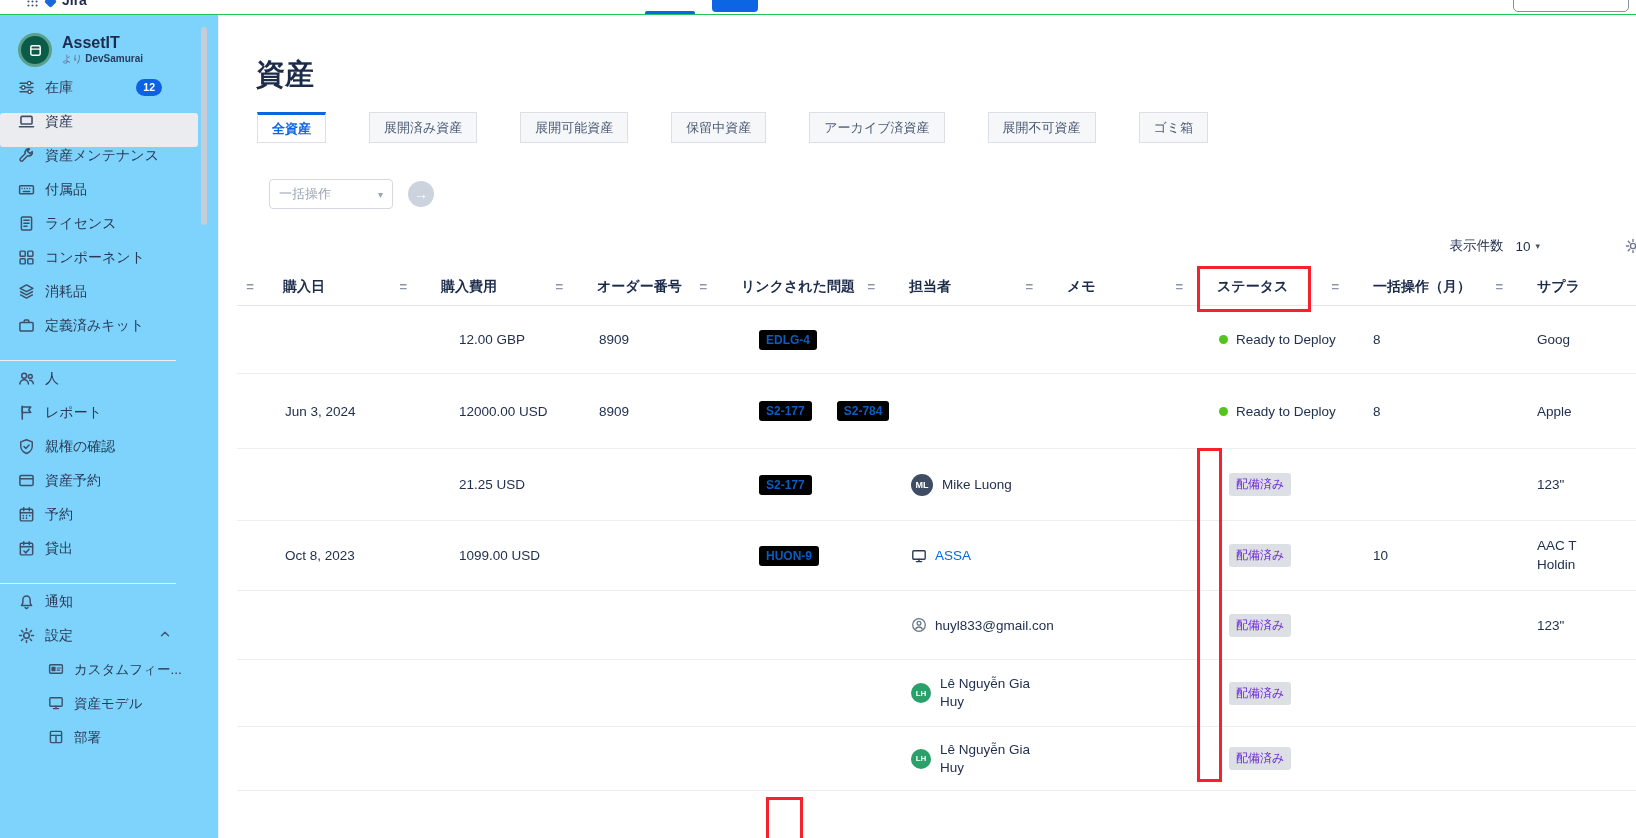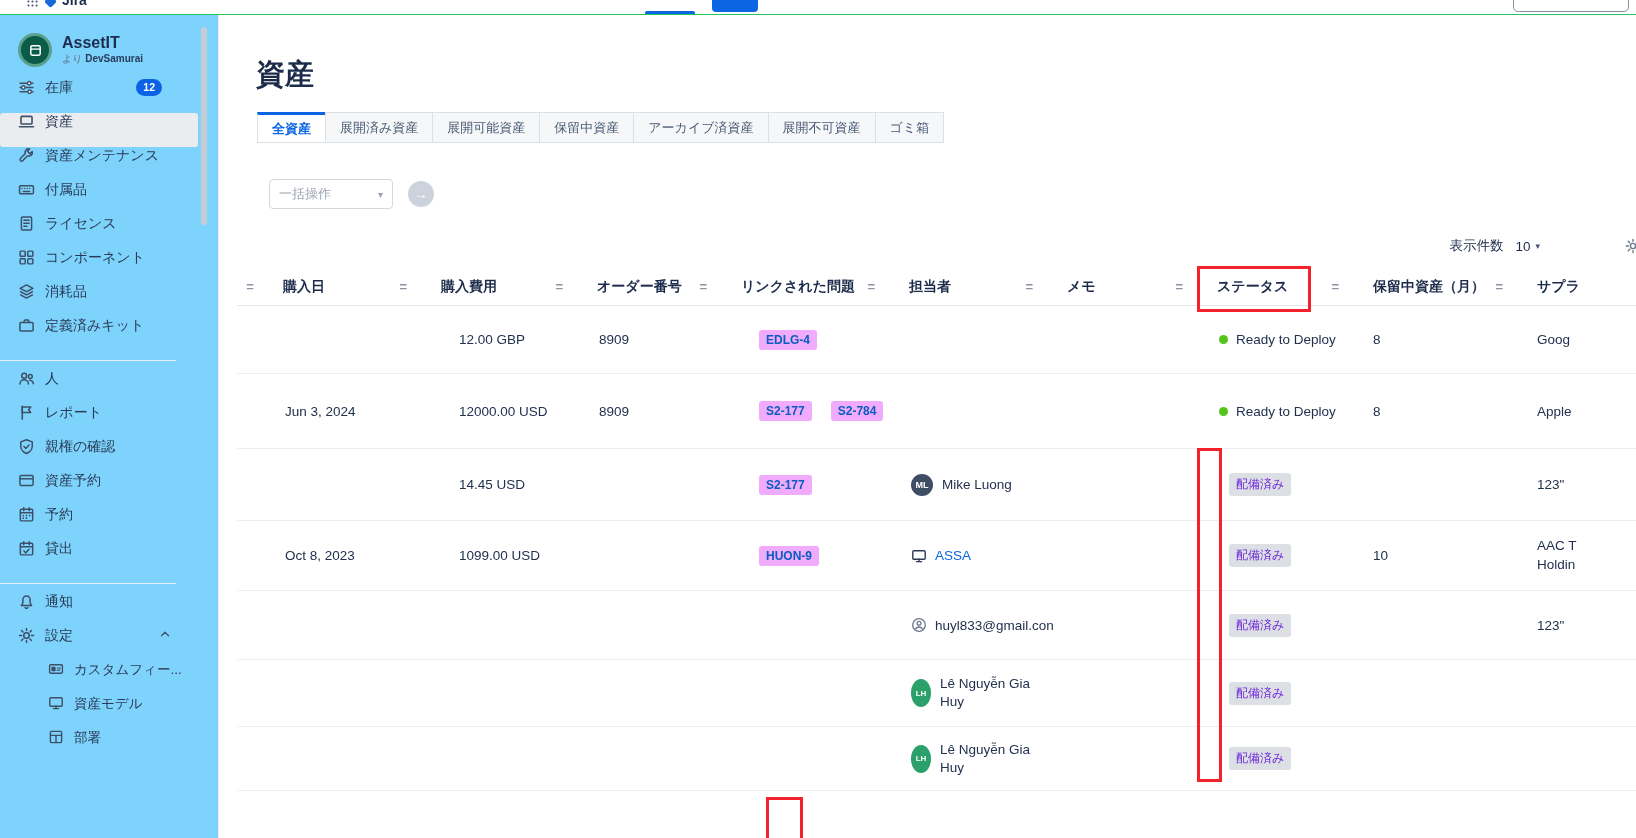--- a/index.html
+++ b/index.html
@@ -30,21 +30,21 @@
   .sitem .ic { flex:0 0 auto; width:17px; height:17px; color:#3E4F68; display:block; }
   .sbadge { margin-left:auto; margin-right:36px; background:#0B63E4; color:#fff; font-size:10.5px; font-weight:700; padding:2px 7px; border-radius:10px; line-height:1.2; }
   .schev { margin-left:auto; margin-right:26px; width:14px; height:14px; color:#44546F; }
   .sdivider { height:1px; background:#ECEEF1; margin:9px 42px 9px 0; }
   .sitem.sub { padding-left:48px; font-size:13.5px; }
   .sitem.sub .ic { width:16px; height:16px; }
 
   
   .main { position:absolute; left:220px; top:15px; right:0; bottom:0; background:#fff; }
   .page-title { margin:40px 0 0 36px; font-size:29px; font-weight:700; color:#1C2B4A; }
-  .tabs { display:flex; margin:17px 0 0 37px; }
+  .tabs { display:flex; margin:17px 0 0 37px;gap:44px; }
   .tab { height:31px; display:flex; align-items:center; padding:0 14px; font-size:13px; background:#F6F7F9; color:#4A5A75; border:1px solid #DCDFE4; margin-left:-1px; cursor:pointer; white-space:nowrap; }
   .tab:first-child { margin-left:0; }
   .tab.active { background:#fff; color:#0C66E4; font-weight:700; border-top:3px solid #0C66E4; }
 
   .bulk-row { display:flex; align-items:center; margin:36px 0 0 49px; }
   .bulk-select { width:124px; height:30px; border:1px solid #D5D9DF; border-radius:4px; display:flex; align-items:center; padding:0 9px; font-size:13px; color:#9AA4B2; background:#fff; cursor:pointer; }
   .bulk-select .caret { margin-left:auto; font-size:10px; color:#9AA4B2; }
   .bulk-go { width:26px; height:26px; margin-left:15px; border-radius:50%; background:#CDD3DC; color:#fff; border:none; font-size:14px; font-weight:700; display:flex; align-items:center; justify-content:center; cursor:pointer; }
 
   .pagesize { position:absolute; top:222px; right:96px; display:flex; align-items:center; font-size:13.5px; color:#1C2B4A; cursor:pointer;justify-content:flex-end; }
@@ -55,26 +55,26 @@
   
   .table { position:absolute; left:17px; top:253px; width:1464px; }
   .trow { display:grid; grid-template-columns:26px 158px 156px 144px 168px 158px 150px 156px 164px 184px; align-items:center; border-bottom:1px solid #ECEEF1; }
   .thead { height:38px; border-bottom:1px solid #E3E6EA; }
   .th { display:flex; align-items:center; justify-content:space-between; padding:0 14px 0 20px; font-size:14px; font-weight:700; color:#1C2B4A; height:100%; }
   .th-edge { justify-content:center; padding:0; }
   .fico { color:#8B95A7; font-weight:700; font-size:13px; cursor:pointer; }
   .td { padding-left:22px; font-size:13.5px; color:#22314F; display:flex; align-items:center; min-width:0; }
   .td.indent { padding-left:38px; }
   .td.c-warranty, .td.c-sup { padding-left:20px; }
-  .chip { background:#f0abfc; color:#0A5DC0; font-weight:700; font-size:12px; padding:3px 7px; border-radius:3px; margin-right:19px; cursor:pointer; white-space:nowrap; }
+  .chip { background:#000000; color:#0A5DC0; font-weight:700; font-size:12px; padding:3px 7px; border-radius:3px; margin-right:25px; cursor:pointer; white-space:nowrap; }
   .dot { width:9px; height:9px; border-radius:50%; background:#52C41A; margin-right:8px; flex:0 0 auto; }
   .stag { background:#DCDFE4; color:#6d28d9; font-size:12px; padding:3px 7px; border-radius:3px; margin-left:10px; white-space:nowrap; }
   .avatar { width:22px; height:22px; border-radius:50%; color:#fff; font-size:9px; font-weight:700; display:flex; align-items:center; justify-content:center; margin-right:9px; flex:0 0 auto;text-align:right; }
   .avatar.ml { background:#3E4D63; }
-  .avatar.lh { width:20px; height:28px; font-size:8px; background:#2BA06A; }
+  .avatar.lh { width:20px; height:20px; font-size:8px; background:#2BA06A; }
   .alink { color:#0C66E4; cursor:pointer; }
   .acc-icon { width:16px; height:16px; margin-right:8px; flex:0 0 auto; color:#2E3B55; display:block; }
   .acc-icon.gray { color:#6B778C; }
   .namewrap { max-width:105px; line-height:1.3; }
   .supwrap { max-width:58px; line-height:1.35; }
 
   
   .redbox { position:absolute; border:3px solid #F5222D; z-index:40; pointer-events:none; background:transparent; }
   #redbox-header { left:1197px; top:266px; width:114px; height:46px; }
   #redbox-column { left:1197px; top:448px; width:25px; height:334px; }
@@ -423,21 +423,21 @@
           </div>
         <div class="th">
             <span>メモ</span>
             <span class="fico">=</span>
           </div>
         <div class="th">
             <span>ステータス</span>
             <span class="fico">=</span>
           </div>
         <div class="th">
-            <span>保留中資産（月）</span>
+            <span>一括操作（月）</span>
             <span class="fico">=</span>
           </div>
         <div class="th">
             <span>サプラ</span>
           </div>
       </div>
 
       <div class="trow" style="height:68px">
         <div class="td"></div>
         <div class="td"></div>
@@ -471,21 +471,21 @@
             <span class="dot"></span>
             <span>Ready to Deploy</span>
           </div>
         <div class="td c-warranty">8</div>
         <div class="td c-sup">Apple</div>
       </div>
 
       <div class="trow" style="height:72px">
         <div class="td"></div>
         <div class="td"></div>
-        <div class="td indent">14.45 USD</div>
+        <div class="td indent">21.25 USD</div>
         <div class="td"></div>
         <div class="td indent">
             <span class="chip">S2-177</span>
           </div>
         <div class="td">
             <span class="avatar ml">ML</span>
             <span>Mike Luong</span>
           </div>
         <div class="td"></div>
         <div class="td">

